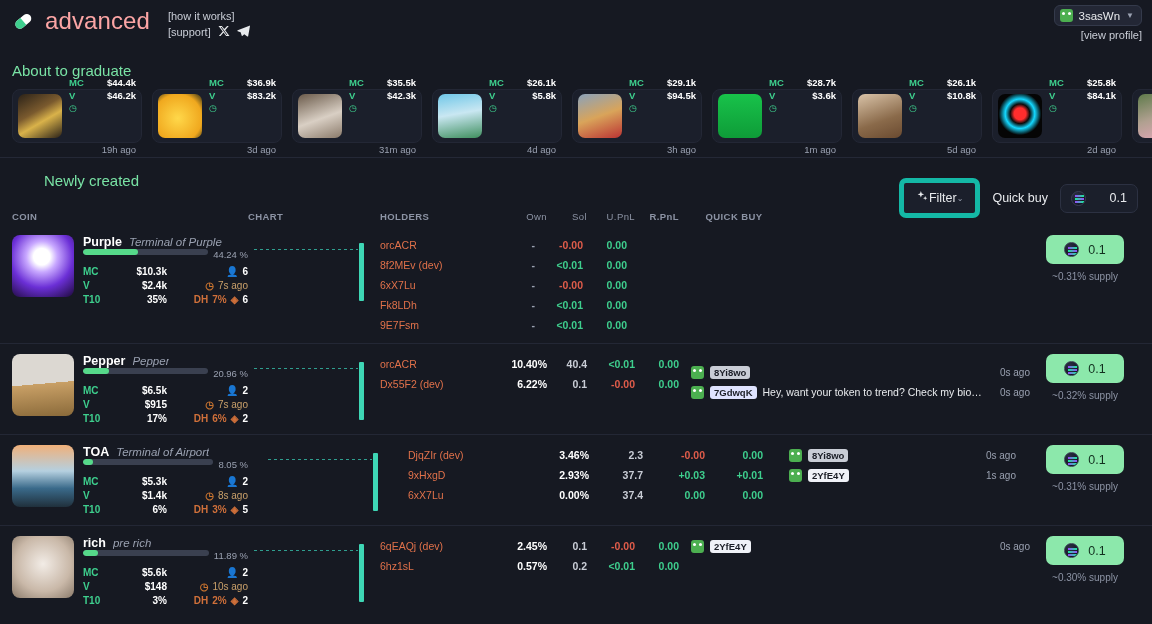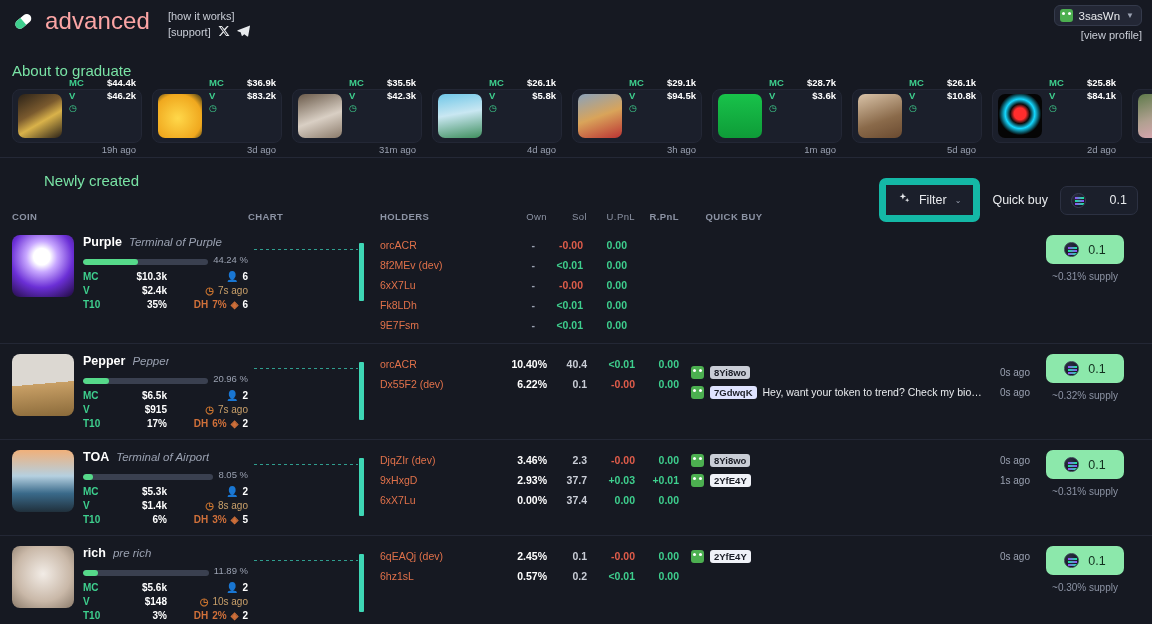--- a/index.html
+++ b/index.html
@@ -76,22 +76,22 @@
   .gs-v { color: #ffffff; font-weight: 700; }
   .gs-time { color: #9aa1b1; font-weight: 400; margin-top: 41px; }
   .clk { color: #3ecf8e; font-size: 9px; }
 
   
   .tools {
     display: flex; align-items: center; gap: 12px;
     position: absolute; right: 14px; top: 178px;
   }
   .filter-btn {
-    display: flex; align-items: center; gap: 8px;
-    background: #1b1f2b; border: 7px solid #14b8a6; border-radius: 7px;
+    display: flex; align-items: center; 
+    background: #1b1f2b; border: 5px solid #14b8a6; border-radius: 7px;
     padding: 7px 12px; font-size: 12.5px; color: #e8eaed;
   }
   .qb-label { font-size: 12.5px; color: #e8eaed; }
   .qb-box {
     display: flex; align-items: center; gap: 8px;
     background: #1b1f2b; border: 1px solid #2c3142; border-radius: 7px;
     padding: 6px 10px; width: 78px;
   }
   .sol-coin {
     width: 15px; height: 15px; border-radius: 50%; flex: none;
@@ -129,21 +129,21 @@
   }
   .row:first-child { border-top: none; }
 
   
   .coin-cell { width: 236px; display: flex; gap: 9px; }
   .coin-img { width: 62px; height: 62px; border-radius: 8px; flex: none; overflow: hidden; position: relative; }
   .coin-info { flex: 1; min-width: 0; }
   .coin-names { display: flex; align-items: baseline; gap: 7px; }
   .coin-sym { font-size: 12.5px; font-weight: 700; color: #ffffff; }
   .coin-full { font-size: 11.5px; color: #9aa1b1; white-space: nowrap; overflow: hidden; font-style: italic; }
-  .bar-line { display: flex; align-items: flex-end; gap: 5px; margin-top: 5px; }
+  .bar-line { display: flex; align-items: flex-start; gap: 5px; }
   .bar-track { flex: 1; height: 6px; border-radius: 3px; background: #3a4050; overflow: hidden; }
   .bar-fill { height: 100%; border-radius: 3px; background: #56d98a; }
   .bar-pct { font-size: 9.5px; color: #9aa1b1; white-space: nowrap; }
   .stat-grid { margin-top: 5px; font-size: 10px; line-height: 14px; }
   .stat-row { display: flex; align-items: center; }
   .sk { color: #3ecf8e; font-weight: 700; width: 26px; }
   .sv { color: #ffffff; font-weight: 700; width: 58px; text-align: right; }
   .sright { margin-left: auto; display: flex; align-items: center; gap: 4px; color: #ffffff; font-weight: 700; }
   .muted-ic { color: #9aa1b1; font-weight: 400; }
   .time-ic { color: #c8732f; }
@@ -593,21 +593,21 @@
           <span class="sol-coin">
             <i></i>
             <i></i>
             <i></i>
           </span>
           <span>0.1</span>
         </div>
         <div class="qb-supply">~0.32% supply</div>
       </div>
     </div>
-    <div class="row" style="min-height: 85px;">
+    <div class="row" style="min-height: 85px; gap: 14px;">
       <div class="coin-cell">
         <div class="coin-img" style="background: linear-gradient(rgb(240, 176, 122), rgb(181, 208, 224) 42%, rgb(58, 106, 138) 70%, rgb(32, 48, 60));"></div>
         <div class="coin-info">
           <div class="coin-names">
             <span class="coin-sym">TOA</span>
             <span class="coin-full">Terminal of Airport</span>
           </div>
           <div class="bar-line">
             <div class="bar-track">
               <div class="bar-fill" style="width: 8.05%;"></div>

